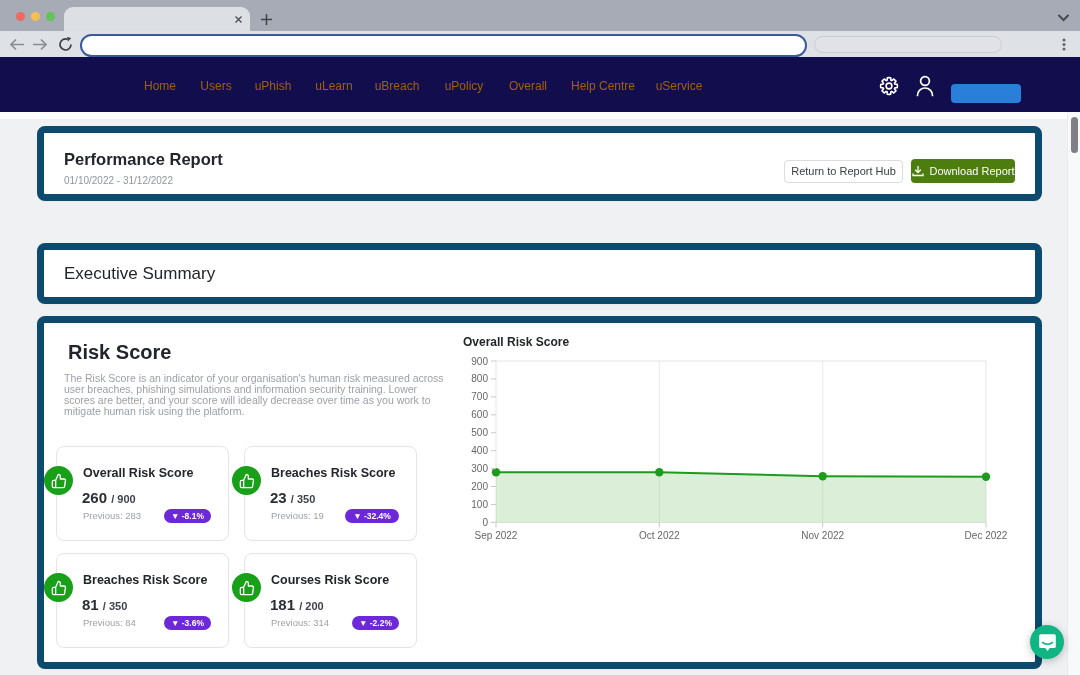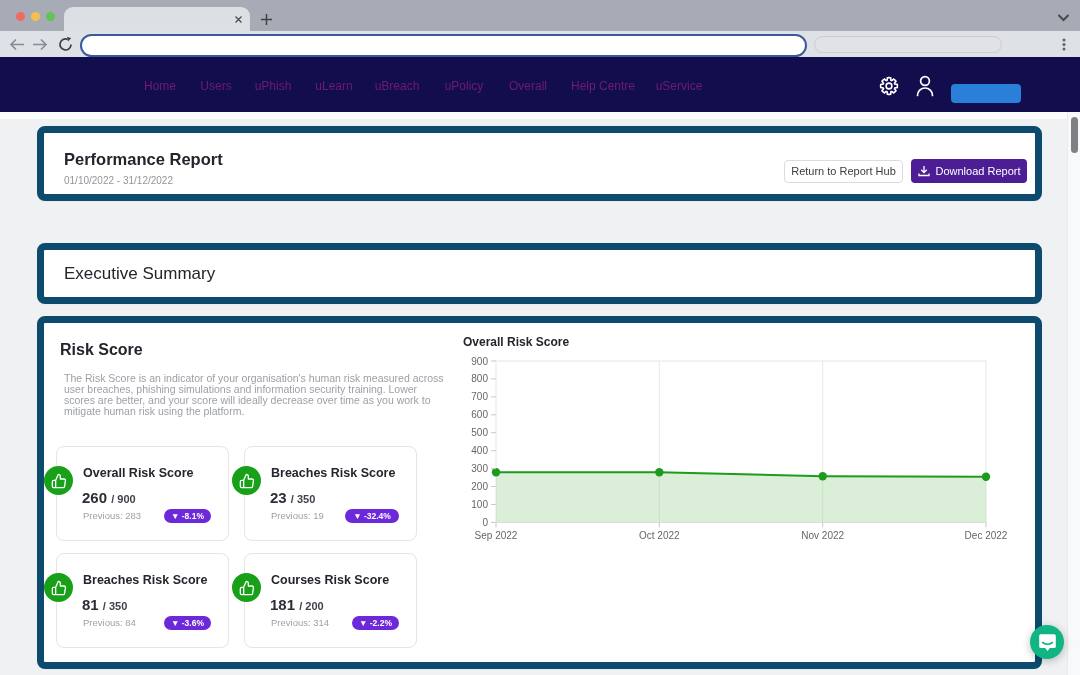--- a/index.html
+++ b/index.html
@@ -7,36 +7,36 @@
 .abs{position:absolute}
 
 #frame{left:0;top:0;width:1080px;height:31px;background:#a7abb6}
 .dot{width:9px;height:9px;border-radius:50%;top:11.5px}
 #tab{left:64px;top:7px;width:186px;height:24px;background:#dce0e5;border-radius:9px 9px 0 0}
 #toolbar{left:0;top:31px;width:1080px;height:26px;background:#dee1e6}
 #omni{left:80px;top:33.5px;width:727px;height:23px;background:#fff;border:2px solid #3a5a9b;border-radius:11.5px}
 #field2{left:814px;top:35.5px;width:188px;height:17px;background:#e0e2e7;border:1px solid #caccd2;border-radius:8.5px}
 
 #nav{left:0;top:57px;width:1080px;height:55px;background:#120e4e}
-.navitem{top:79px;color:#701a75;font-size:12px;white-space:nowrap;transform:translateX(-50%)}
+.navitem{top:79px;color:#a16207;font-size:12px;white-space:nowrap;transform:translateX(-50%)}
 #navbtn{left:951px;top:84px;width:70px;height:19px;background:#2a7fd9;border-radius:4px}
 
 #whitestrip{left:0;top:112px;width:1080px;height:7px;background:#fcfcfd}
 #pagebg{left:0;top:119px;width:1067px;height:556px;background:#eff1f3}
 #sbtrack{left:1067px;top:112px;width:13px;height:563px;background:#f8f9fa;border-left:1px solid #ebebee}
 #sbthumb{left:1070.5px;top:116.5px;width:7px;height:36px;background:#7f7f85;border-radius:4px}
 .card{background:#fff;border:7px solid #0c4a6e;border-radius:8px;box-shadow:0 1px 2px rgba(0,0,0,.03)}
 #card1{left:37px;top:126px;width:1005px;height:75px}
 #card2{left:37px;top:243px;width:1005px;height:61px}
 #card3{left:37px;top:316px;width:1005px;height:353px}
 h1{font-size:16.5px;font-weight:bold;color:#22252b}
 .sub{font-size:10px;color:#92959c}
 .btn{border-radius:4px;font-size:11px;display:flex;align-items:center;justify-content:center}
 #btnhub{left:740px;top:26.5px;width:119px;height:23px;background:#fff;border:1px solid #dadce0;color:#3c4043}
-#btndl{left:867px;top:26px;width:116px;height:24px;background:#4c1d95;color:#fff}
+#btndl{left:867px;top:26px;width:104px;height:24px;background:#4d7c0f;color:#fff}
 
 .scard{position:absolute;width:173px;height:95px;background:#fff;border:1px solid #e4e4e9;border-radius:8px}
 .gcircle{position:absolute;width:29px;height:29px;border-radius:50%;background:#18a018;display:flex;align-items:center;justify-content:center}
 .sctitle{position:absolute;left:26px;top:19px;font-size:12.5px;font-weight:bold;color:#23262c;white-space:nowrap}
 .score{position:absolute;left:25px;top:42px;font-size:15px;font-weight:bold;color:#2b2e34;white-space:nowrap}
 .score .of{font-size:11px;font-weight:bold;color:#3e424a}
 .prev{position:absolute;left:26px;top:63px;font-size:9.5px;color:#9da1a8;white-space:nowrap}
 .pill{position:absolute;top:61.5px;height:14px;background:#6d28d9;border-radius:7px;color:#fff;font-size:8.5px;font-weight:bold;display:flex;align-items:center;justify-content:center;white-space:nowrap}
 #intercom{left:1030px;top:625px;width:34px;height:34px;border-radius:50%;background:#10b583;box-shadow:0 2px 8px rgba(0,0,0,.25);display:flex;align-items:center;justify-content:center}
 </style></head>
@@ -104,21 +104,21 @@
   <div class="abs btn" id="btndl"><svg width="12" height="12" viewBox="0 0 12 12" style="margin-right:6px">
         <path d="M1,8.5 V10.5 H11 V8.5 M6,1 V7.2 M3.2,4.8 L6,7.6 L8.8,4.8" stroke="#fff" stroke-width="1.3" fill="none"></path>
       </svg>Download Report</div>
 </div>
 
 <div class="abs card" id="card2">
   <div style="position:absolute;left:20px;top:14px;font-size:17px;font-weight:normal;color:#22252b">Executive Summary</div>
 </div>
 
 <div class="abs card" id="card3">
-  <h1 style="position:absolute;left:16px;top:17.5px;font-size:16px">Risk Score</h1>
+  <h1 style="position:absolute;left:24px;top:17.5px;font-size:20px">Risk Score</h1>
   <div style="position:absolute;left:20px;top:50px;font-size:10.5px;color:#9b9fa6;line-height:11px">The Risk Score is an indicator of your organisation's human risk measured across<br>user breaches, phishing simulations and information security training. Lower<br>scores are better, and your score will ideally decrease over time as you work to<br>mitigate human risk using the platform.</div>
 </div>
 <div class="scard" style="left:56px;top:446px">
   <div class="sctitle">Overall Risk Score</div>
   <div class="score">260 <span class="of">/ 900</span></div>
   <div class="prev">Previous: 283</div>
   <div class="pill" style="left:107px;width:47px">▼&nbsp;-8.1%</div>
 </div>
 <div class="abs gcircle" style="left:44px;top:466px">
     <svg width="16" height="16" viewBox="0 0 24 24">

